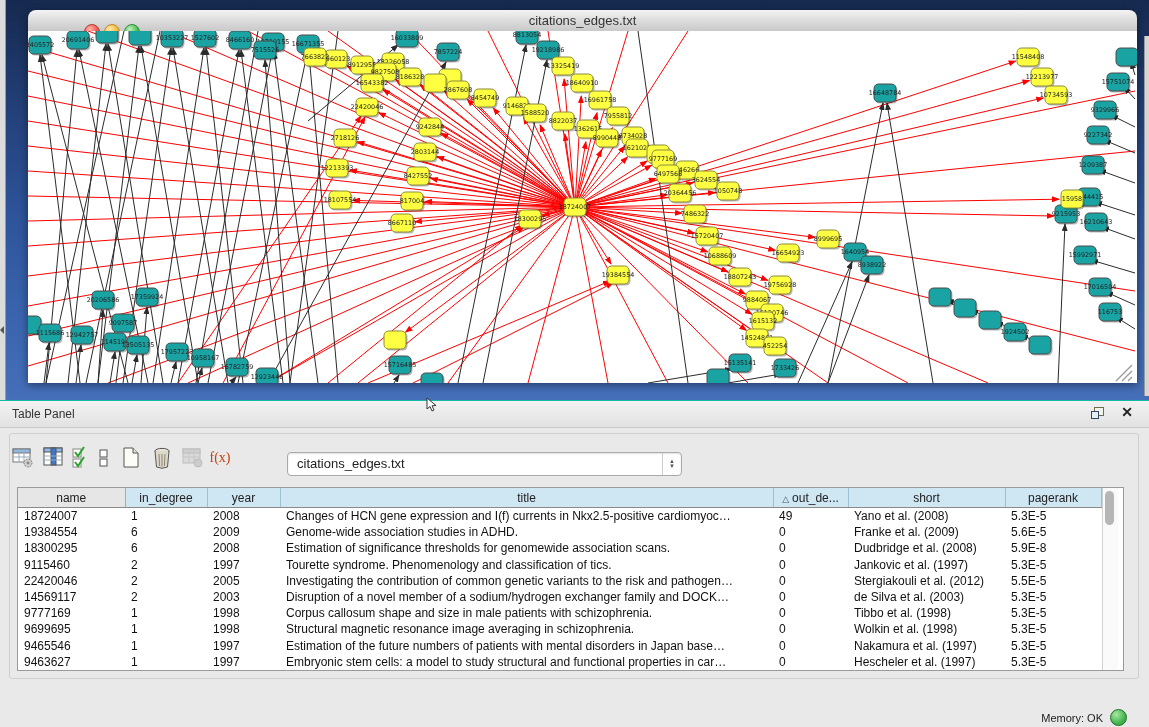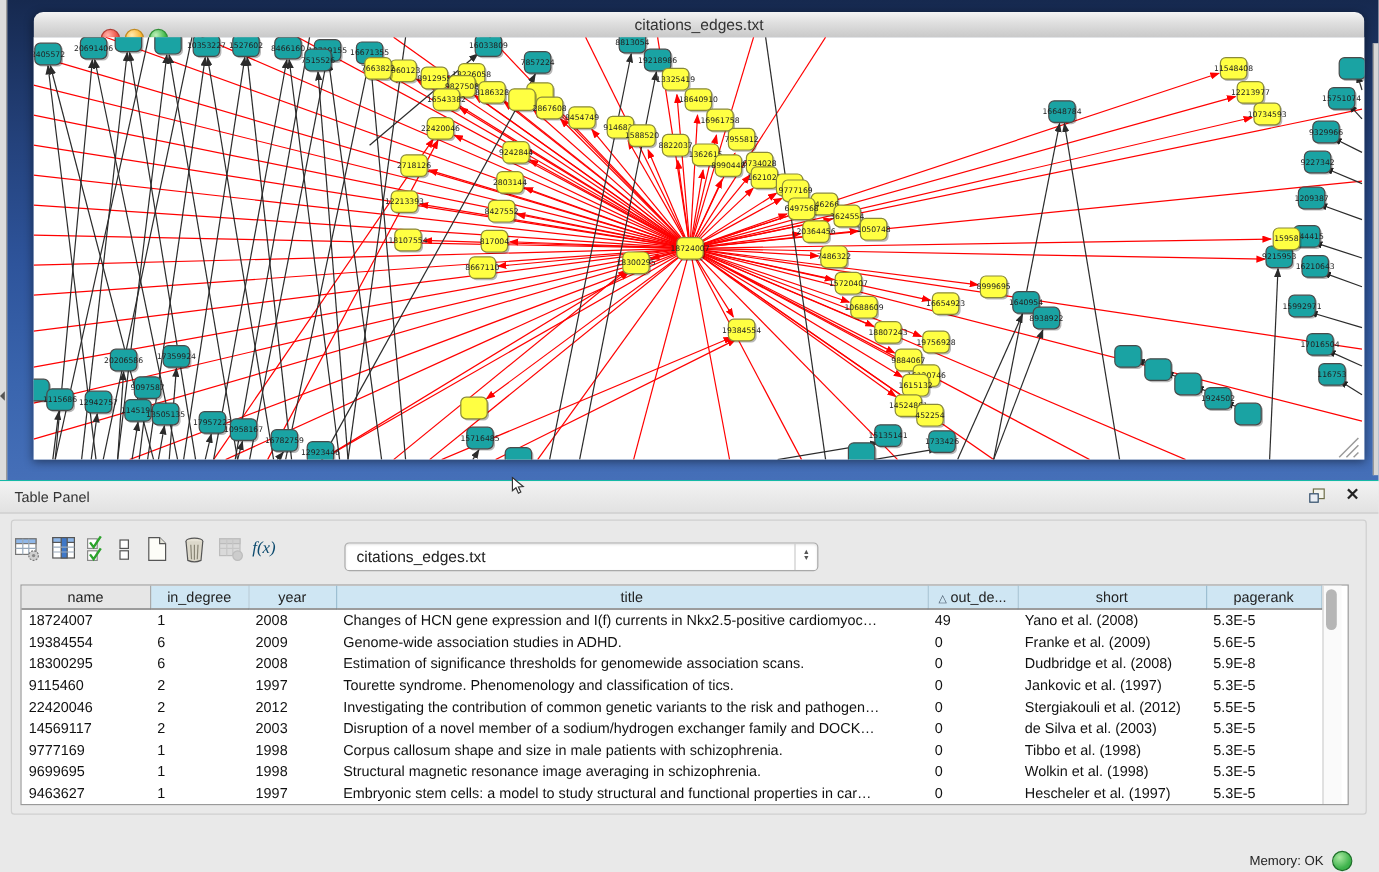--- a/index.html
+++ b/index.html
@@ -33,21 +33,21 @@
   .float-btn{position:absolute;right:44px;top:6px;width:14px;height:12px;cursor:default;}
   .float-btn .sq1{position:absolute;left:3px;top:0;width:8px;height:7px;border:1px solid #6d6d4a;background:#f4f4ec;}
   .float-btn .sq2{position:absolute;left:0;top:4px;width:6px;height:6px;border:1px solid #2e4a66;background:#e9eef4;}
   .close-btn{position:absolute;right:16px;top:3px;font-size:14px;font-weight:bold;color:#222;line-height:16px;}
 
   .tp-body-frame{position:absolute;left:9px;top:32px;width:1128px;height:244px;border:1px solid #cfcfcf;border-radius:3px;background:#e9e9e9;}
 
   .toolbar{position:absolute;left:10px;top:40px;height:34px;display:flex;align-items:center;}
   .tb-btn{width:26px;height:26px;margin-right:5px;display:flex;align-items:center;justify-content:center;background:transparent;border:none;padding:0;}
   .tb-btn.narrow{width:18px;}
-  .fx{font-family:"Liberation Serif",serif;font-style:italic;font-size:14px;color:#0c4a6e;}
+  .fx{font-family:"Liberation Serif",serif;font-size:14px;color:#c2410c;}
   .combo{position:absolute;left:287px;top:51px;width:393px;height:22px;background:#fff;border:1px solid #a9a9a9;border-radius:4px;box-shadow:inset 0 1px 2px rgba(0,0,0,.12);}
   .combo .val{position:absolute;left:9px;top:3px;font-size:13px;color:#222;}
   .combo .stepper{position:absolute;right:0;top:0;width:18px;height:100%;border-left:1px solid #ccc;display:flex;flex-direction:column;align-items:center;justify-content:center;color:#555;font-size:6px;line-height:5px;}
 
   .table-wrap{position:absolute;left:17px;top:86px;width:1105px;height:182px;background:#fff;border:1px solid #9a9a9a;display:flex;}
   table.data{border-collapse:collapse;table-layout:fixed;width:1083px;font-size:12px;color:#111;}
   table.data th{height:19px;background:#cfe6f3;border-bottom:1px solid #8a8a8a;border-right:1px solid #9dbfd2;font-weight:normal;text-align:center;font-size:12px;color:#222;overflow:hidden;white-space:nowrap;padding:0 2px;}
   table.data th.first{background:#e6e6e6;border-right:1px solid #aaa;margin-top:16px;}
   table.data td{height:16px;padding:0 6px;overflow:hidden;white-space:nowrap;text-overflow:clip;}
   .sort-tri{font-size:9px;color:#456;margin-right:3px;}
@@ -936,21 +936,21 @@
               <td>2</td>
               <td>1997</td>
               <td>Tourette syndrome. Phenomenology and classification of tics.</td>
               <td>0</td>
               <td>Jankovic et al. (1997)</td>
               <td>5.3E-5</td>
             </tr>
             <tr>
               <td>22420046</td>
               <td>2</td>
-              <td>2012</td>
+              <td>2005</td>
               <td>Investigating the contribution of common genetic variants to the risk and pathogen…</td>
               <td>0</td>
               <td>Stergiakouli et al. (2012)</td>
               <td>5.5E-5</td>
             </tr>
             <tr>
               <td>14569117</td>
               <td>2</td>
               <td>2003</td>
               <td>Disruption of a novel member of a sodium/hydrogen exchanger family and DOCK…</td>
@@ -970,20 +970,29 @@
             <tr>
               <td>9699695</td>
               <td>1</td>
               <td>1998</td>
               <td>Structural magnetic resonance image averaging in schizophrenia.</td>
               <td>0</td>
               <td>Wolkin et al. (1998)</td>
               <td>5.3E-5</td>
             </tr>
             <tr>
+              <td>9465546</td>
+              <td>1</td>
+              <td>1997</td>
+              <td>Estimation of the future numbers of patients with mental disorders in Japan base…</td>
+              <td>0</td>
+              <td>Nakamura et al. (1997)</td>
+              <td>5.3E-5</td>
+            </tr>
+            <tr>
               <td>9463627</td>
               <td>1</td>
               <td>1997</td>
               <td>Embryonic stem cells: a model to study structural and functional properties in car…</td>
               <td>0</td>
               <td>Hescheler et al. (1997)</td>
               <td>5.3E-5</td>
             </tr>
           </tbody>
       </table>

